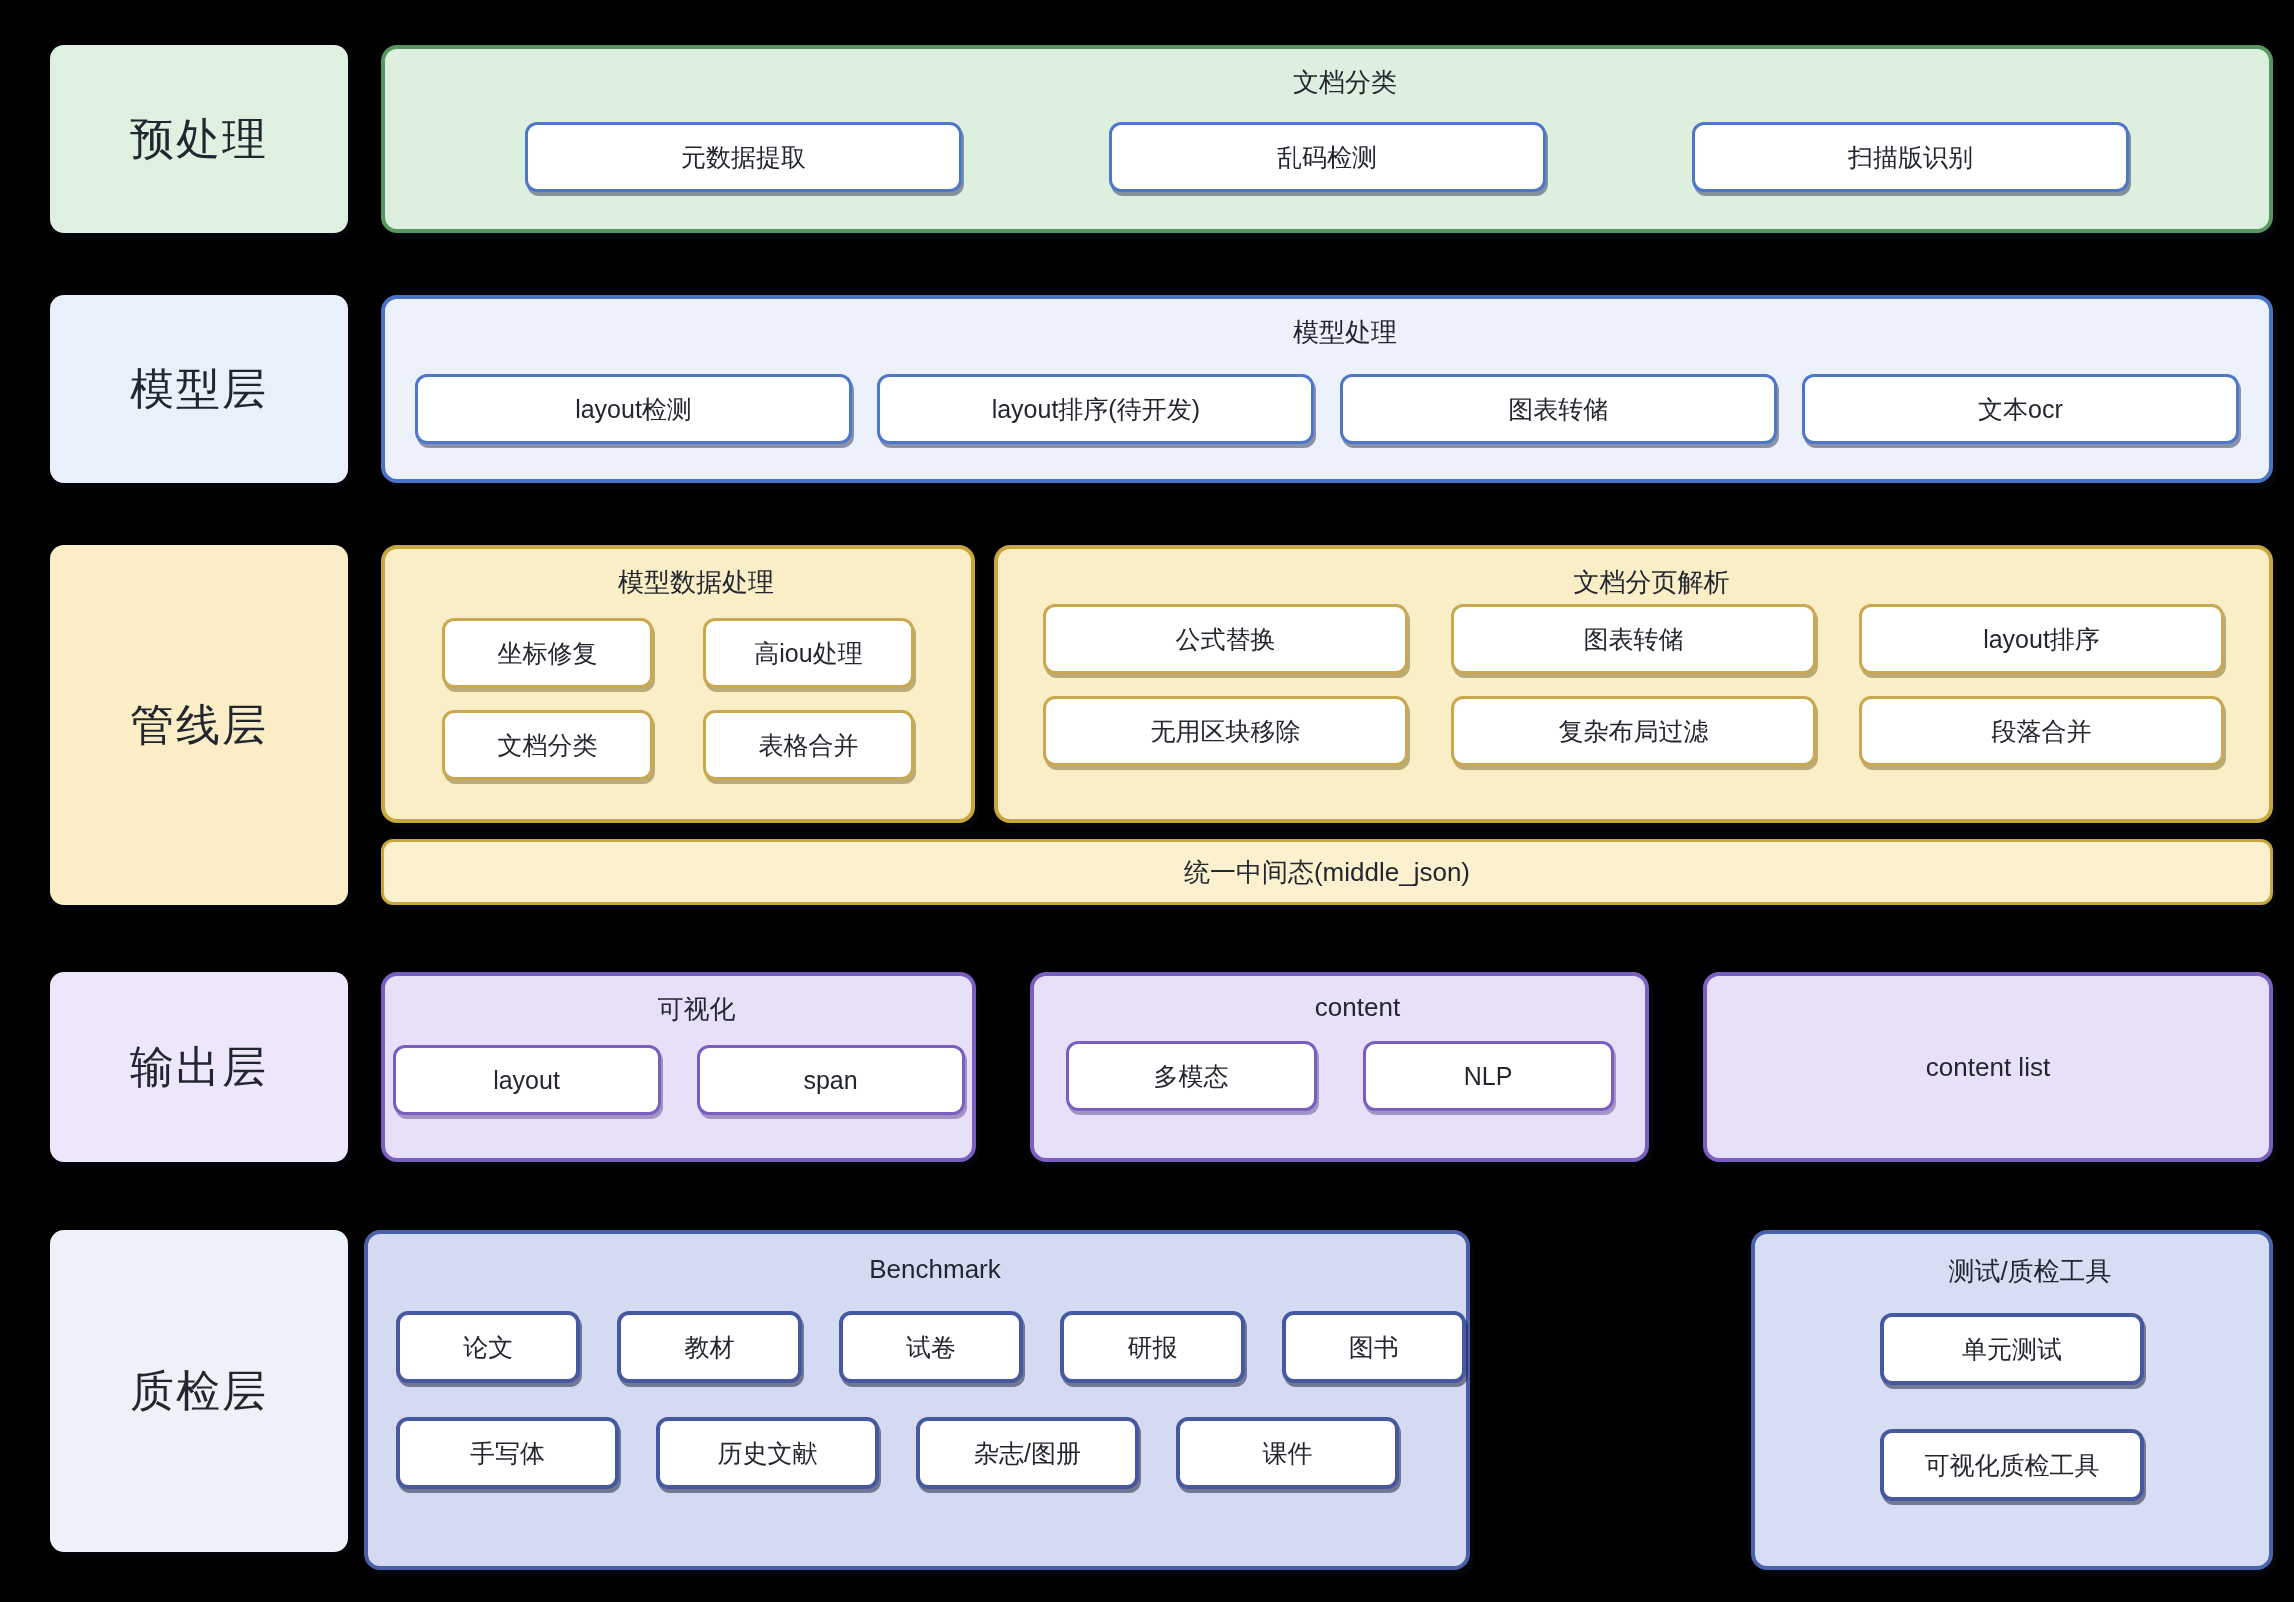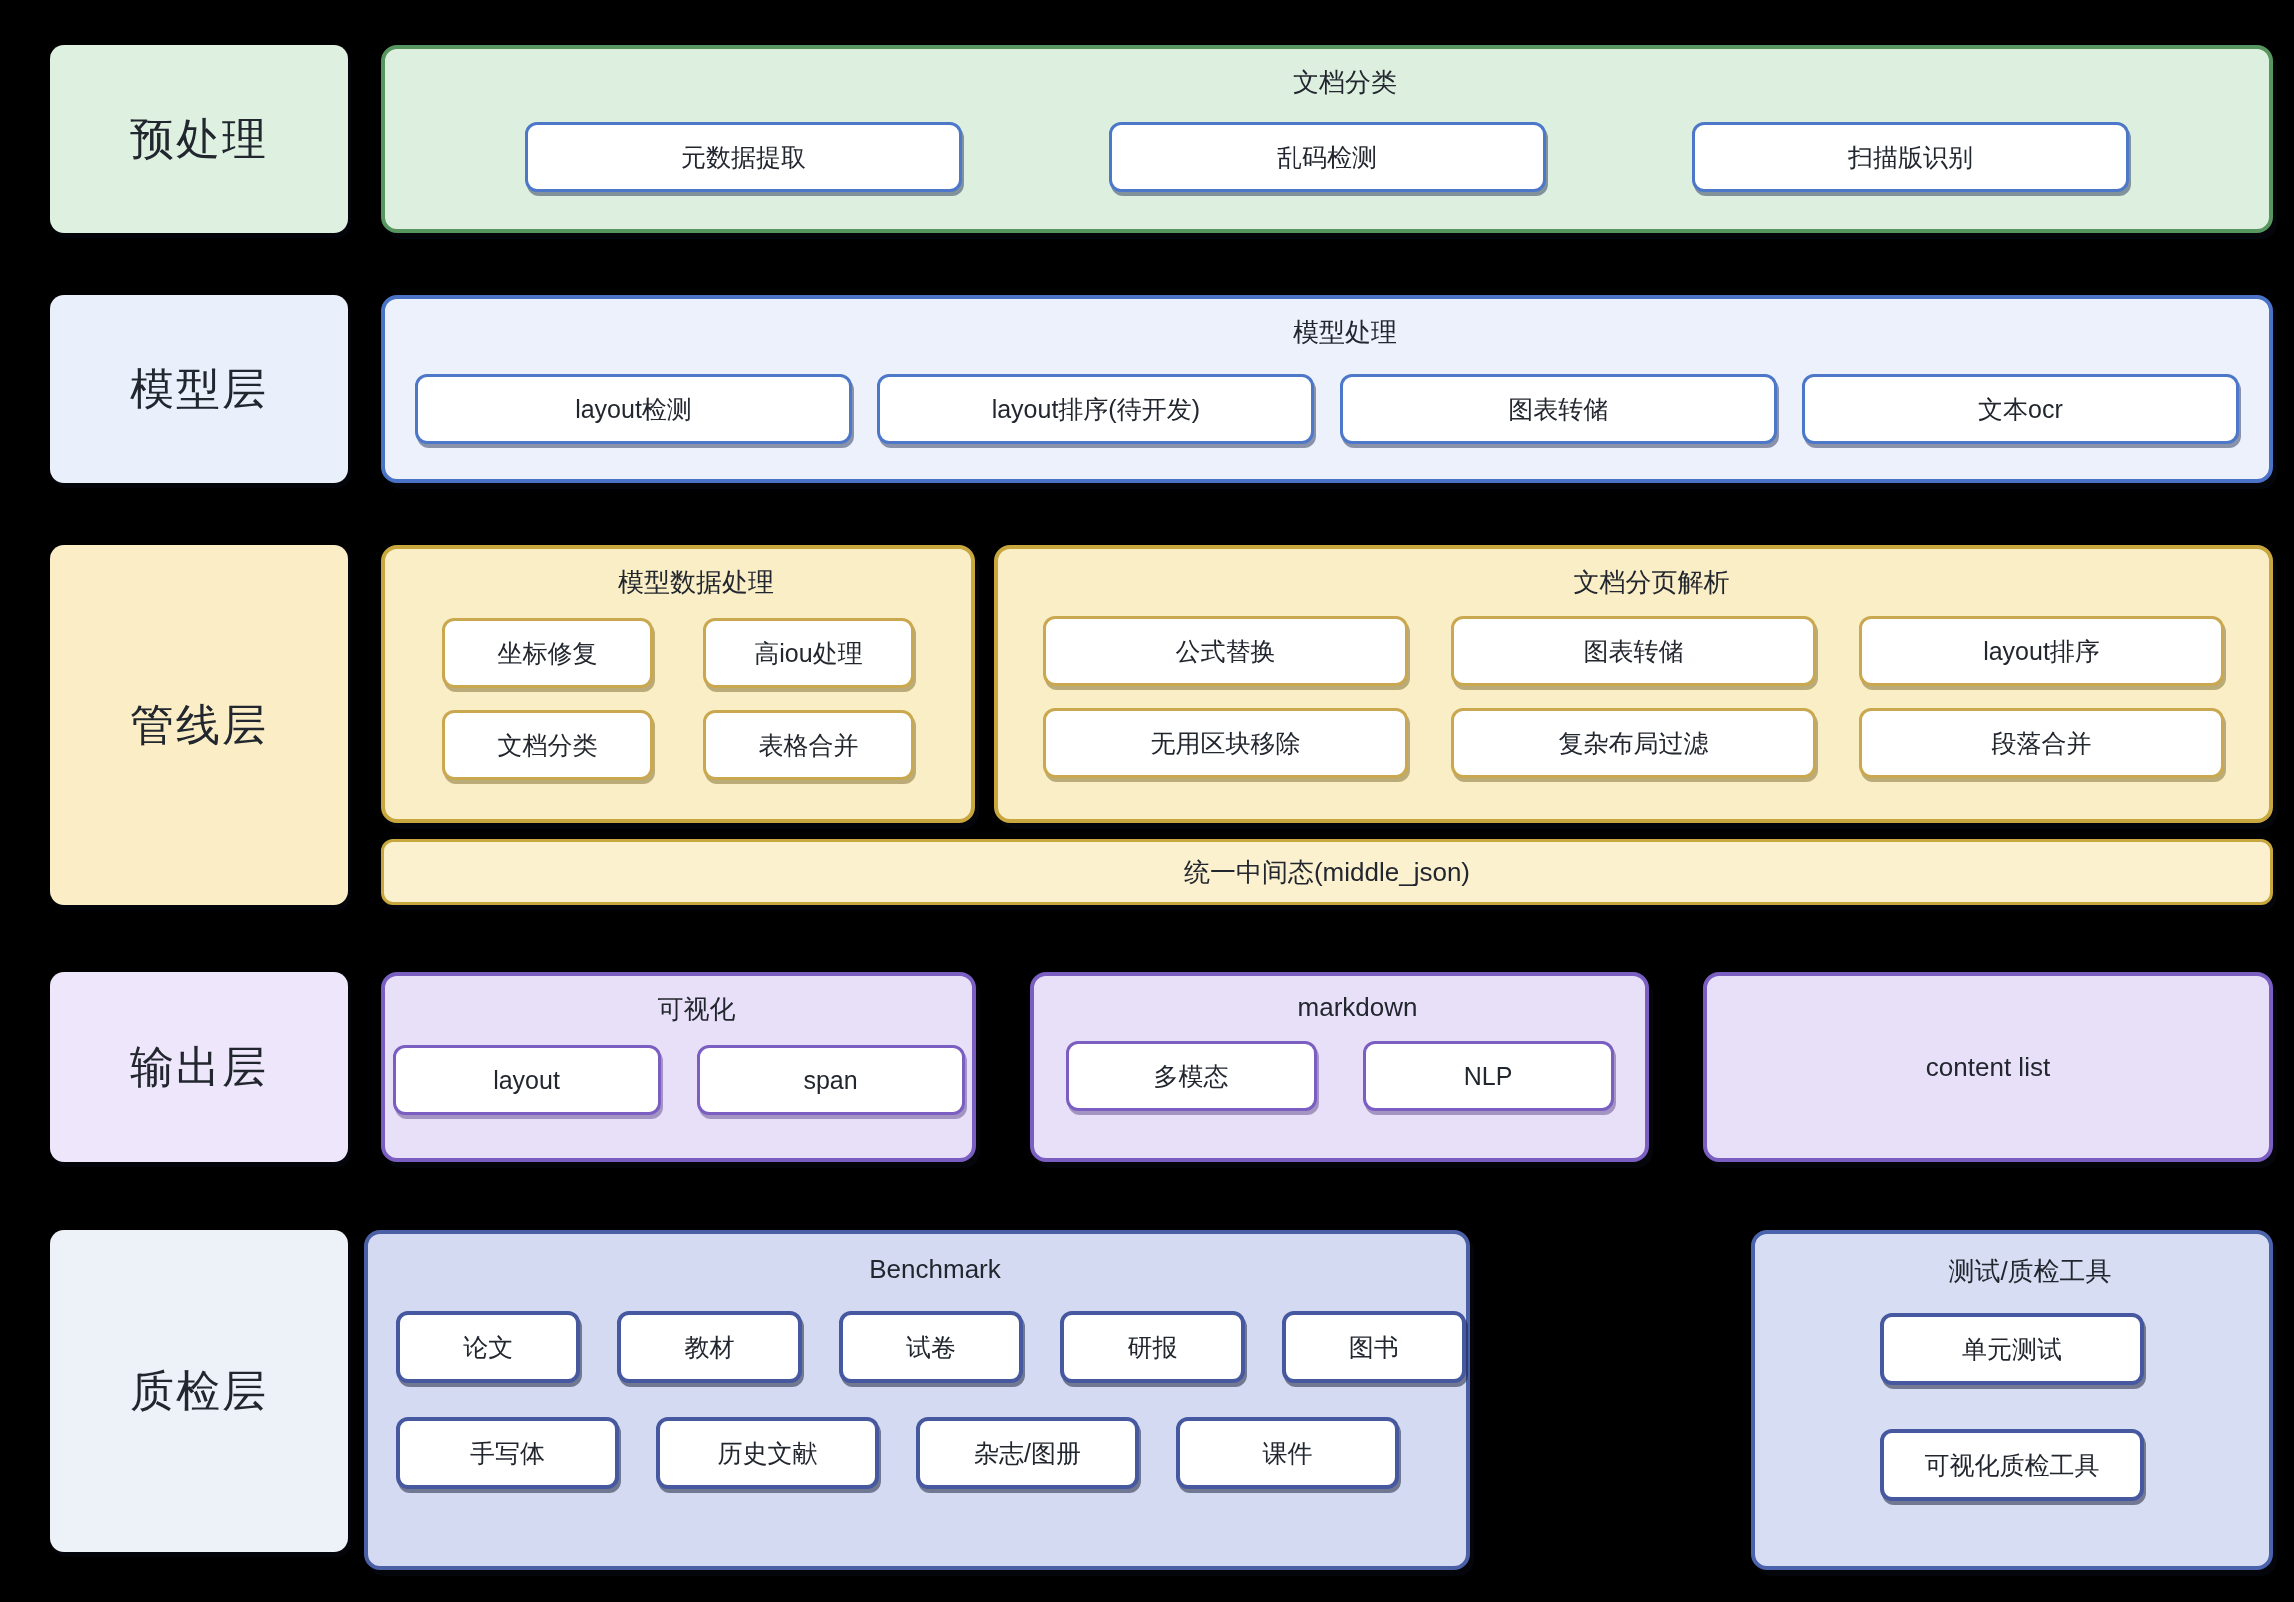--- a/index.html
+++ b/index.html
@@ -41,21 +41,21 @@
   }
   .btn.blue{border-color:#4d77c9;box-shadow:2px 4px 0 rgba(20,30,70,.45)}
   .btn.gold{border-color:#c9a850;box-shadow:2px 4px 0 rgba(110,88,25,.45)}
   .btn.purple{border-color:#7a5ec2;box-shadow:2px 4px 0 rgba(60,35,110,.4)}
   .btn.indigo{border-color:#46589f;border-width:4px;box-shadow:2px 4px 0 rgba(15,22,50,.5)}
   
   .row{display:flex}
   .row.spread1{justify-content:space-between;padding:22px 140px 0 140px}
   .row.spread2{justify-content:space-between;padding:24px 30px 0 30px}
   .grid2{display:grid;grid-template-columns:repeat(2,211px);gap:22px 50px;justify-content:center;margin-top:18px}
-  .grid3{display:grid;grid-template-columns:repeat(3,365px);gap:22px 43px;justify-content:center;margin-top:16px}
+  .grid3{display:grid;grid-template-columns:repeat(3,365px);gap:22px 43px;justify-content:center;margin-top:4px}
   .pairrow{display:flex;justify-content:center;gap:36px;margin-top:18px}
   .pairrow.wgap{gap:46px}
   .bm-row{display:flex;gap:37px;padding-left:28px;margin-top:26px}
   .bm-row.second{margin-top:34px}
   .tools-col{display:flex;flex-direction:column;align-items:center;gap:44px;margin-top:24px}
   .bar{
     position:absolute;border-radius:12px;border:3px solid #c8a73e;background:#fbf1cf;
     box-sizing:border-box;display:flex;align-items:center;justify-content:center;
     font-size:26px;box-shadow:3px 5px 0 rgba(8,12,24,.5);
   }
@@ -118,21 +118,21 @@
 
   <div class="lbl purple" style="top:972px;height:190px">输出层</div>
   <div class="ctr purple" style="left:381px;top:972px;width:595px;height:190px">
     <div class="ctr-title tight">可视化</div>
     <div class="pairrow">
       <div class="btn purple w263">layout</div>
       <div class="btn purple w263">span</div>
     </div>
   </div>
   <div class="ctr purple" style="left:1030px;top:972px;width:619px;height:190px">
-    <div class="ctr-title tight">markdown</div>
+    <div class="ctr-title tight">content</div>
     <div class="pairrow wgap">
       <div class="btn purple w251">多模态</div>
       <div class="btn purple w251">NLP</div>
     </div>
   </div>
   <div class="ctr purple" style="left:1703px;top:972px;width:570px;height:190px">
     <div class="center-text">content list</div>
   </div>
 
   <div class="lbl steel" style="top:1230px;height:322px">质检层</div>

